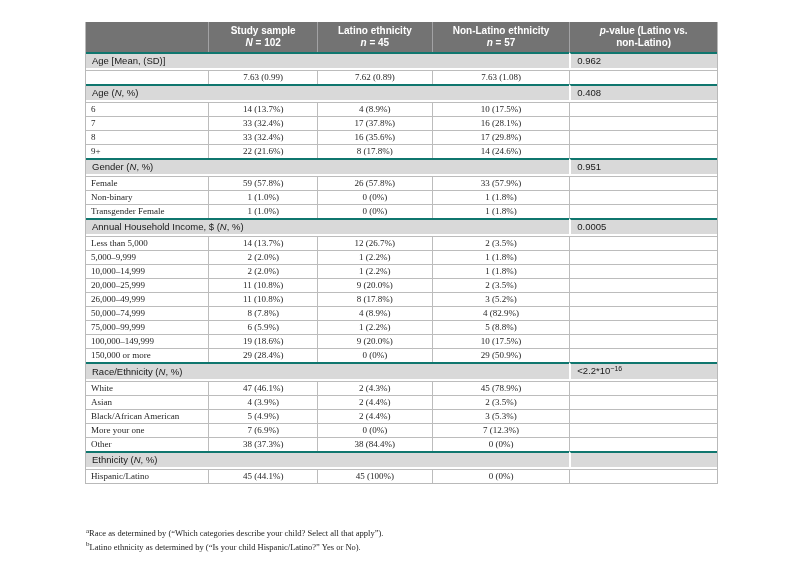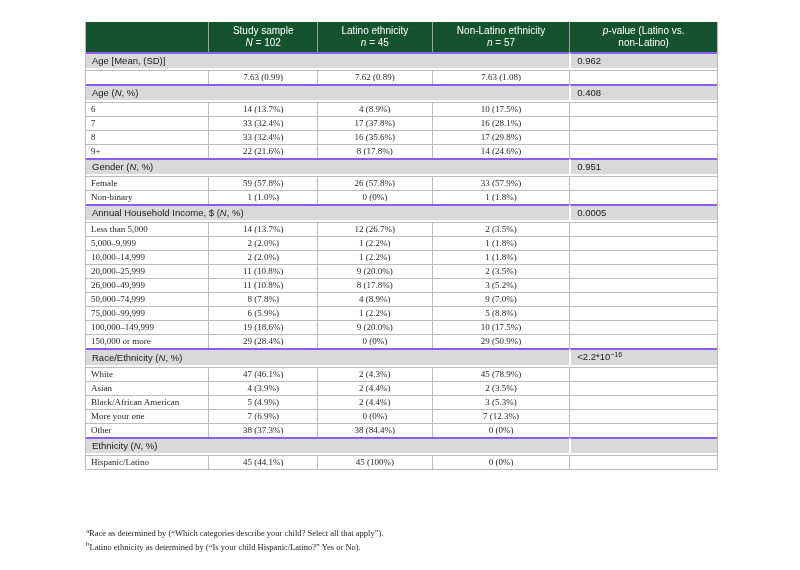--- a/index.html
+++ b/index.html
@@ -26,41 +26,41 @@
     border-spacing: 0;
     table-layout: fixed;
   }
   col.c1 { width: 19.4%; }
   col.c2 { width: 17.2%; }
   col.c3 { width: 18.2%; }
   col.c4 { width: 21.8%; }
   col.c5 { width: 23.4%; }
 
   thead th {
-    background: #14532d;
+    background: #737373;
     color: #ffffff;
     font-family: "Liberation Sans", sans-serif;
-    font-weight: normal;
+    font-weight: bold;
     font-size: 10px;
     line-height: 12px;
     text-align: center;
     vertical-align: middle;
     padding: 3px 4px;
     height: 24px;
   }
   thead th + th { border-left: 1px solid #a2a2a4; }
 
   tr.section td {
     background: #d9d9d9;
     font-family: "Liberation Sans", sans-serif;
     font-size: 9.5px;
     line-height: 12px;
     color: #1a1a1a;
     padding: 1px 6px;
-    border-top: 2px solid #8b5cf6;
+    border-top: 2px solid #0f766e;
     border-bottom: 2px solid #ffffff;
     vertical-align: middle;
     text-align: left;
   }
   tr.section td.pcell {
     border-left: 2px solid #ffffff;
   }
   tr.data td {
     background: #ffffff;
     font-family: "Liberation Serif", serif;
@@ -167,20 +167,27 @@
           <td>33 (57.9%)</td>
           <td></td>
         </tr>
         <tr class="data">
           <td><span>Non-binary</span></td>
           <td>1 (1.0%)</td>
           <td>0 (0%)</td>
           <td>1 (1.8%)</td>
           <td></td>
         </tr>
+        <tr class="data">
+          <td><span>Transgender Female</span></td>
+          <td>1 (1.0%)</td>
+          <td>0 (0%)</td>
+          <td>1 (1.8%)</td>
+          <td></td>
+        </tr>
         <tr class="section">
           <td colspan="4"><span>Annual Household Income, $ (</span><i>N</i><span>, %)</span></td>
           <td class="pcell"><span>0.0005</span></td>
         </tr>
         <tr class="data">
           <td><span>Less than 5,000</span></td>
           <td>14 (13.7%)</td>
           <td>12 (26.7%)</td>
           <td>2 (3.5%)</td>
           <td></td>
@@ -210,21 +217,21 @@
           <td><span>26,000–49,999</span></td>
           <td>11 (10.8%)</td>
           <td>8 (17.8%)</td>
           <td>3 (5.2%)</td>
           <td></td>
         </tr>
         <tr class="data">
           <td><span>50,000–74,999</span></td>
           <td>8 (7.8%)</td>
           <td>4 (8.9%)</td>
-          <td>9 (7.0%)</td>
+          <td>4 (82.9%)</td>
           <td></td>
         </tr>
         <tr class="data">
           <td><span>75,000–99,999</span></td>
           <td>6 (5.9%)</td>
           <td>1 (2.2%)</td>
           <td>5 (8.8%)</td>
           <td></td>
         </tr>
         <tr class="data">

